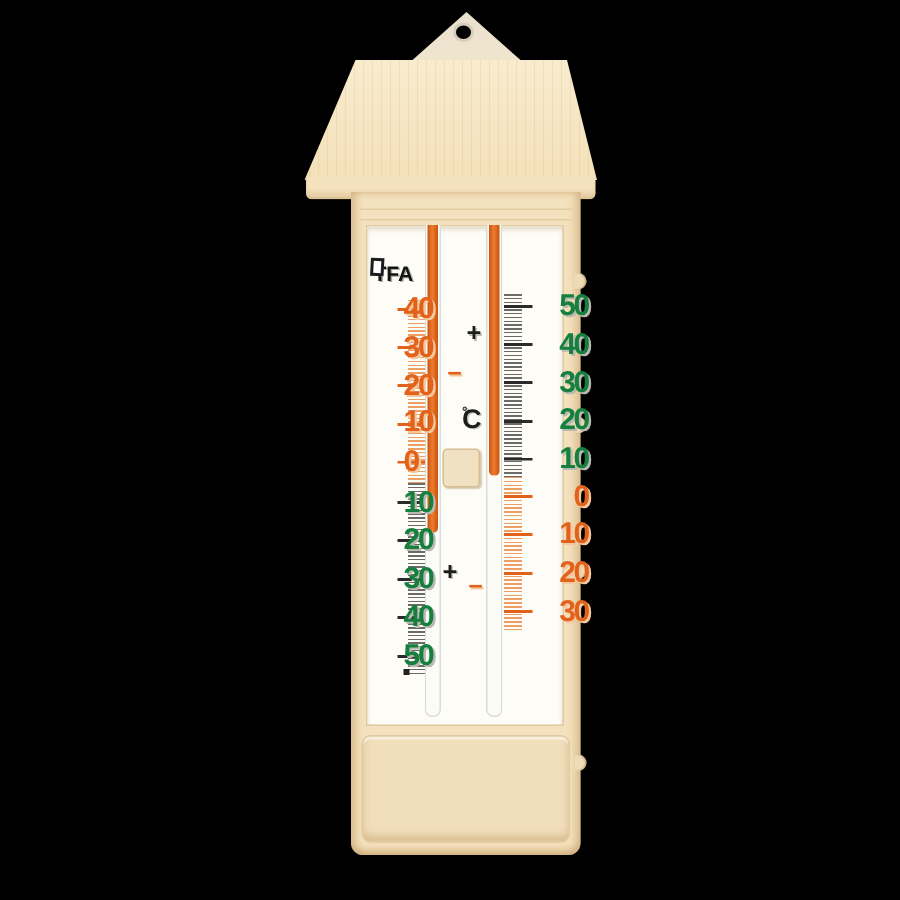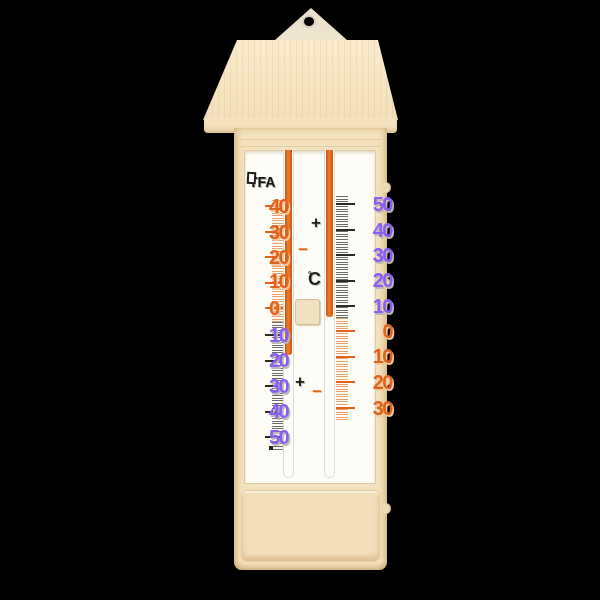--- a/index.html
+++ b/index.html
@@ -57,21 +57,21 @@
   .tmajor-k{background:repeating-linear-gradient(to bottom,#2a2a2a 0 2px,transparent 2px 25.6px);}
 
   
   .labels{top:0;height:600px;}
   #left-labels{left:245px;width:27px;}
   #right-labels{left:339px;width:29px;text-align:right;}
   .scale-label{position:absolute;left:0;width:100%;transform:translateY(-50%);
                font-weight:700;font-size:20px;letter-spacing:-1.5px;line-height:1;margin-left:24px;}
   #right-labels .scale-label{text-align:right;}
   .scale-label[data-color="orange"]{color:#e2621c;text-shadow:1.5px 1.5px 0 #f5c79e;}
-  .scale-label[data-color="black"]{color:#8b5cf6;text-shadow:1.5px 1.5px 0 #b9b9b2;}
+  .scale-label[data-color="black"]{color:#15803d;text-shadow:1.5px 1.5px 0 #b9b9b2;}
 
   
   .glyph{transform:translate(-50%,-50%);font-weight:700;line-height:1;}
   .plus{font-size:17px;color:#1d1d1b;text-shadow:1px 1px 0 #bdbdb5;}
   .minus{font-size:17px;color:#e2621c;text-shadow:1px 1px 0 #f5c79e;}
   .unit{font-size:18px;color:#1d1d1b;font-weight:800;text-shadow:1px 1px 0 #c6c6be;}
   .unit sup{font-size:9px;vertical-align:9px;font-weight:700;}
   .logo{left:249px;top:174px;font-size:14px;font-weight:800;letter-spacing:0;
         color:#141414;text-shadow:1px 1px 0 #a8a8a0;white-space:nowrap;}
   .logo .page{display:inline-block;position:relative;width:9px;height:12px;

